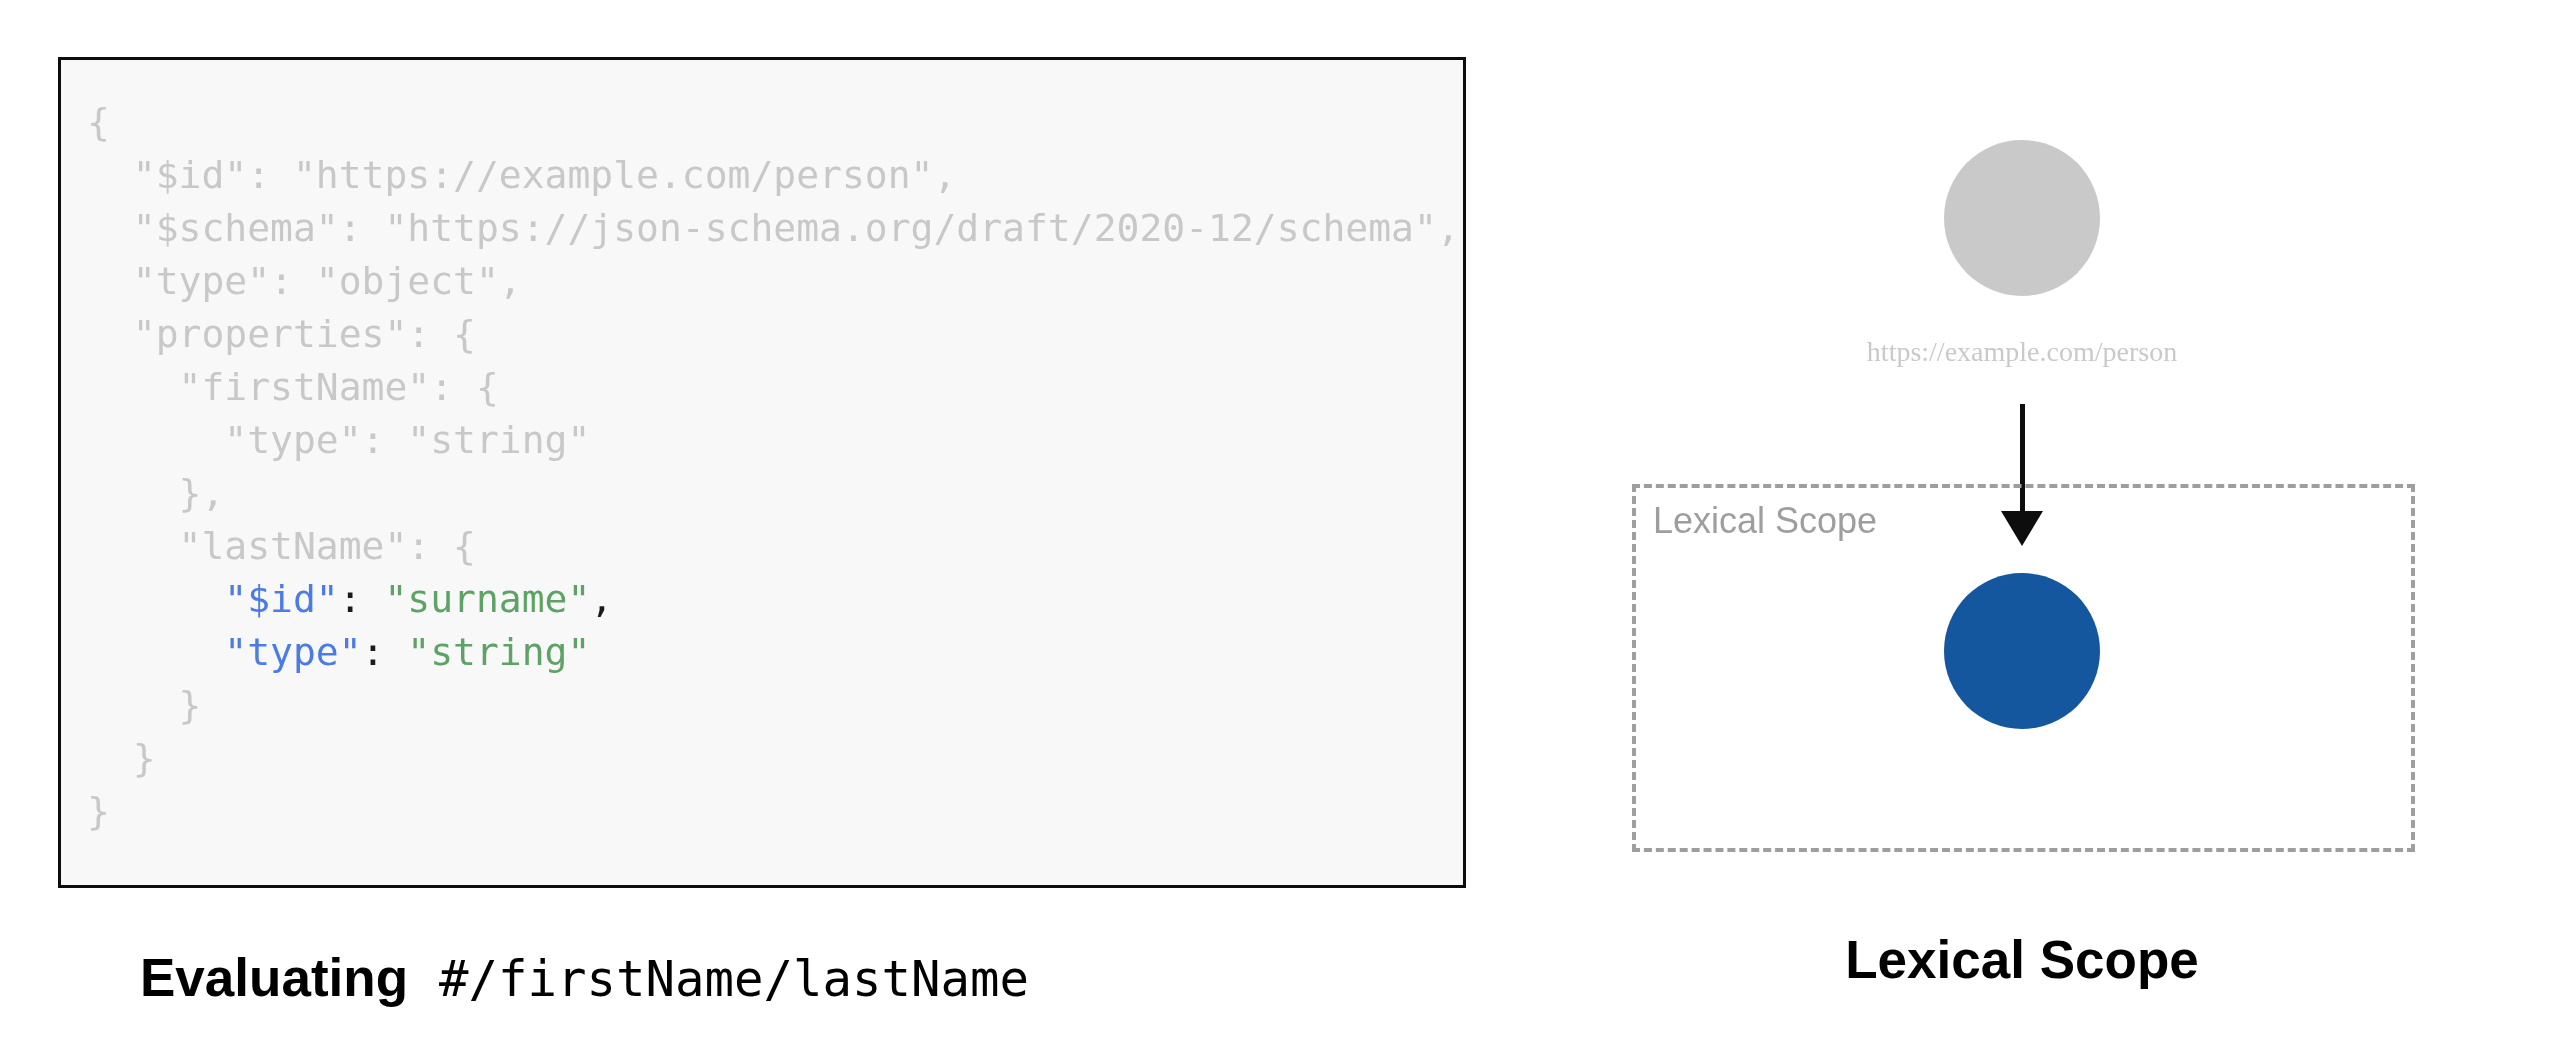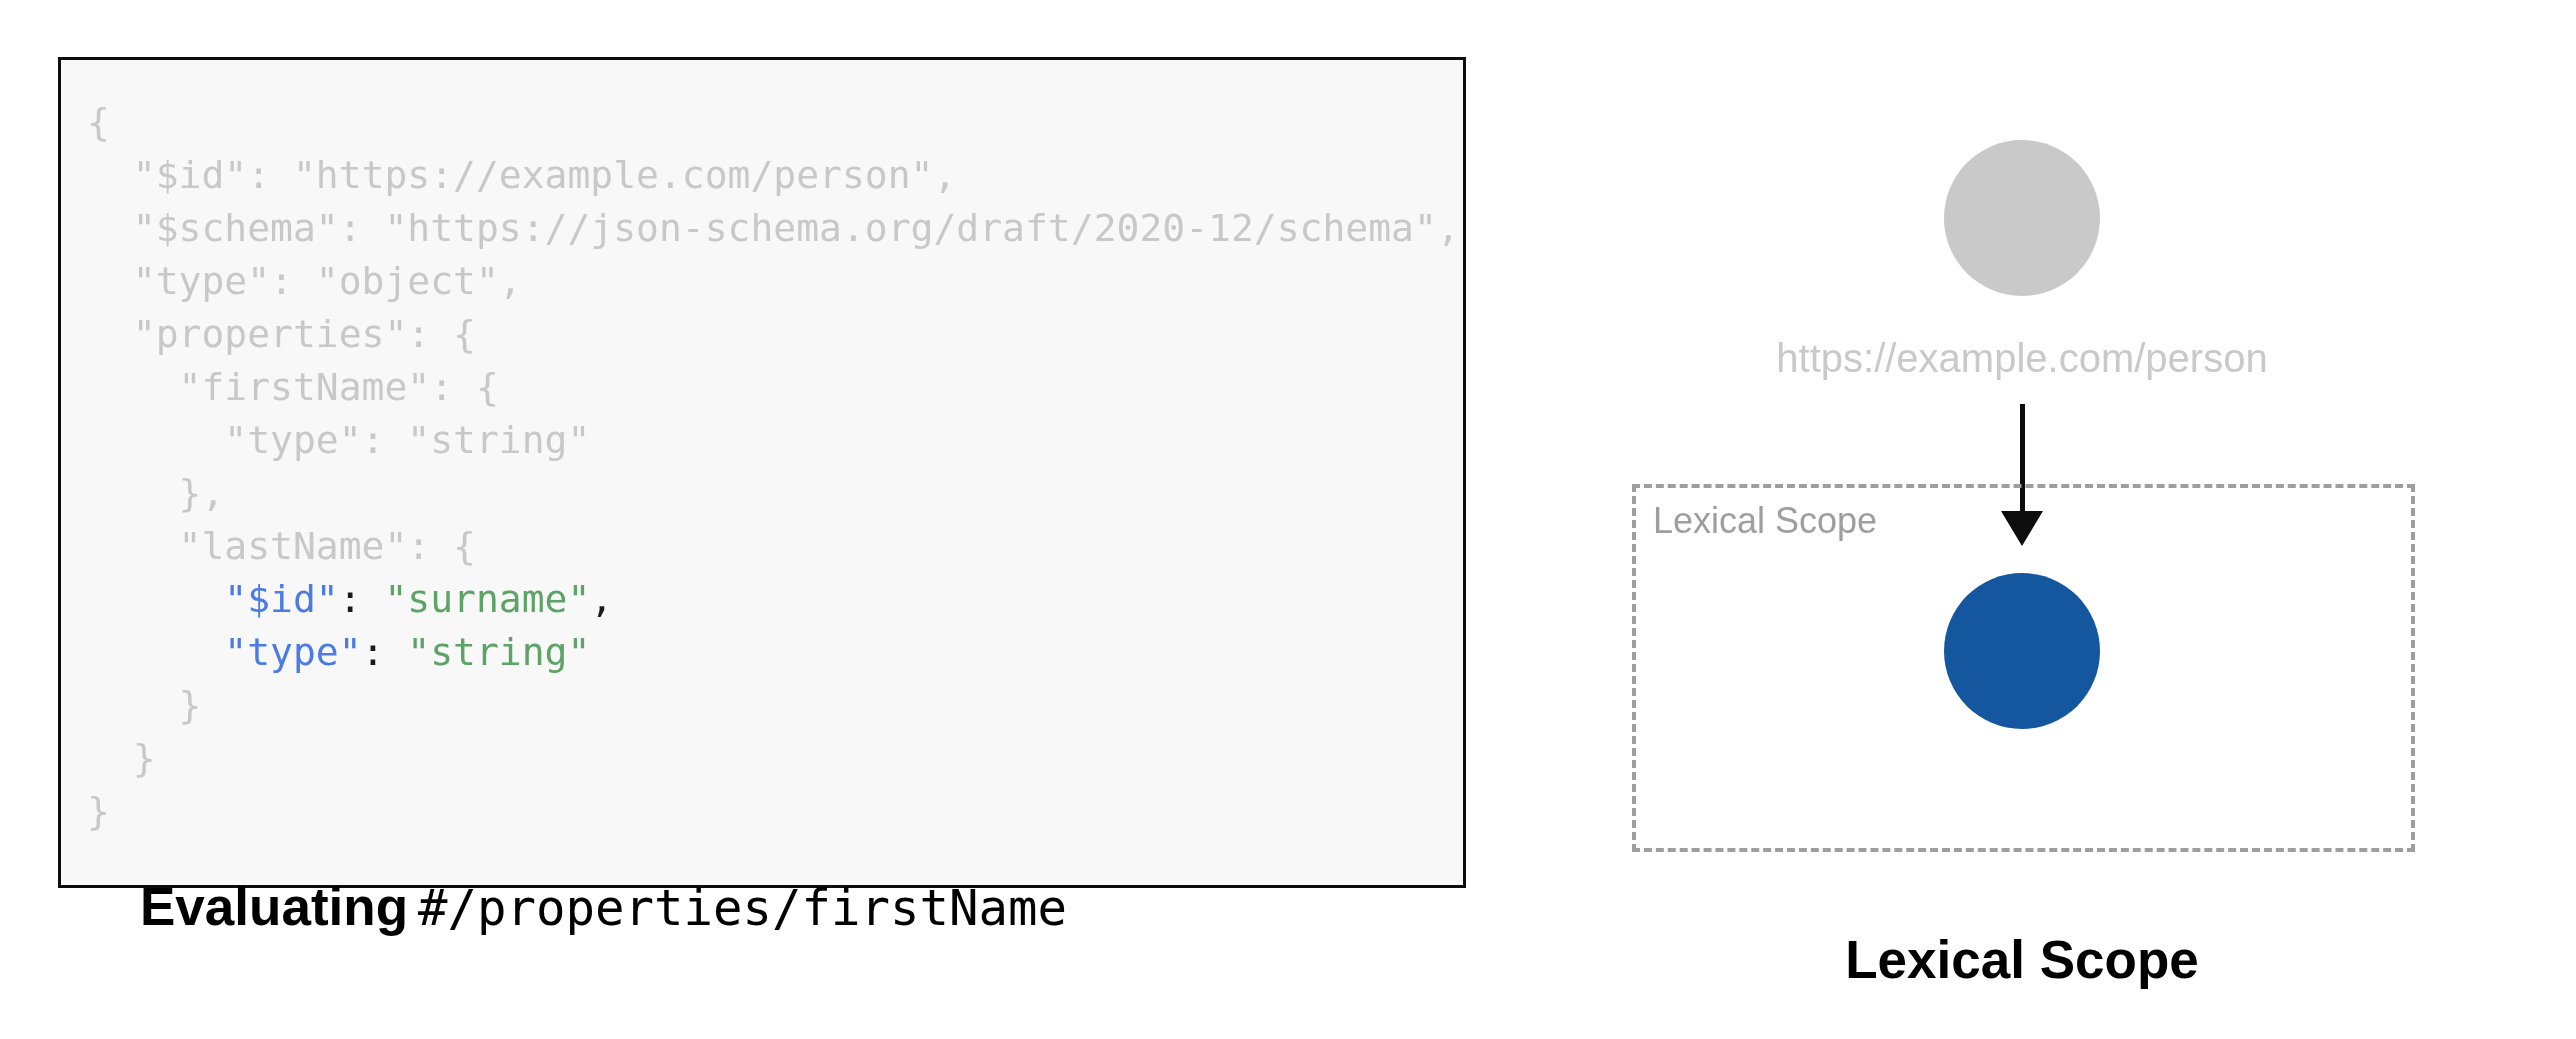--- a/index.html
+++ b/index.html
@@ -40,24 +40,24 @@
   }
   .tok-gray  { color: var(--code-gray, #c8c8c8); }
   .tok-blue  { color: var(--code-key-blue, #4b7be4); }
   .tok-green { color: var(--code-string-green, #5ca365); }
   .tok-black { color: var(--code-punct-black, #1a1a1a); }
 
   
   .caption-left {
     position: absolute;
     left: 140px;
-    top: 880px;
+    top: 951px;
     display: flex;
     align-items: baseline;
-    gap: 10px;
+    gap: 31px;
     white-space: nowrap;
   }
   .cap-bold {
     font-family: "Liberation Sans", sans-serif;
     font-weight: bold;
     font-size: 53px;
     line-height: 1;
     color: #000000;
   }
   .cap-mono {
@@ -81,22 +81,22 @@
   }
   .node-child {
     left: 1944px;
     top: 573px;
     background: var(--diagram-blue, #14579e);
   }
   .uri-label {
     position: absolute;
     width: 650px;
     text-align: center;
-    font-family: Liberation Sans, sans-serif;
-    font-size: 40px;
+    font-family: Liberation Serif, serif;
+    font-size: 28px;
     line-height: 1;
     white-space: nowrap;
   }
   .parent-uri {
     left: 1697px;
     top: 338px;
     color: var(--light-gray, #c9c9c9);
   }
   .child-uri {
     left: 1697px;
@@ -179,21 +179,21 @@
 <span class="tok-gray">      </span><span class="tok-blue">"$id"</span><span class="tok-black">: </span><span class="tok-green">"surname"</span><span class="tok-black">,</span>
 <span class="tok-gray">      </span><span class="tok-blue">"type"</span><span class="tok-black">: </span><span class="tok-green">"string"</span>
 <span class="tok-gray">    }</span>
 <span class="tok-gray">  }</span>
 <span class="tok-gray">}</span>
 </pre>
   </div>
 
   <div class="caption-left">
     <span class="cap-bold">Evaluating</span>
-    <span class="cap-mono">#/properties/firstName</span>
+    <span class="cap-mono">#/firstName/lastName</span>
   </div>
 
   <div class="node node-parent"></div>
   <div class="uri-label parent-uri">https://example.com/person</div>
 
   <div class="arrow">
     <div class="arrow-shaft"></div>
     <div class="arrow-head"></div>
   </div>
 

